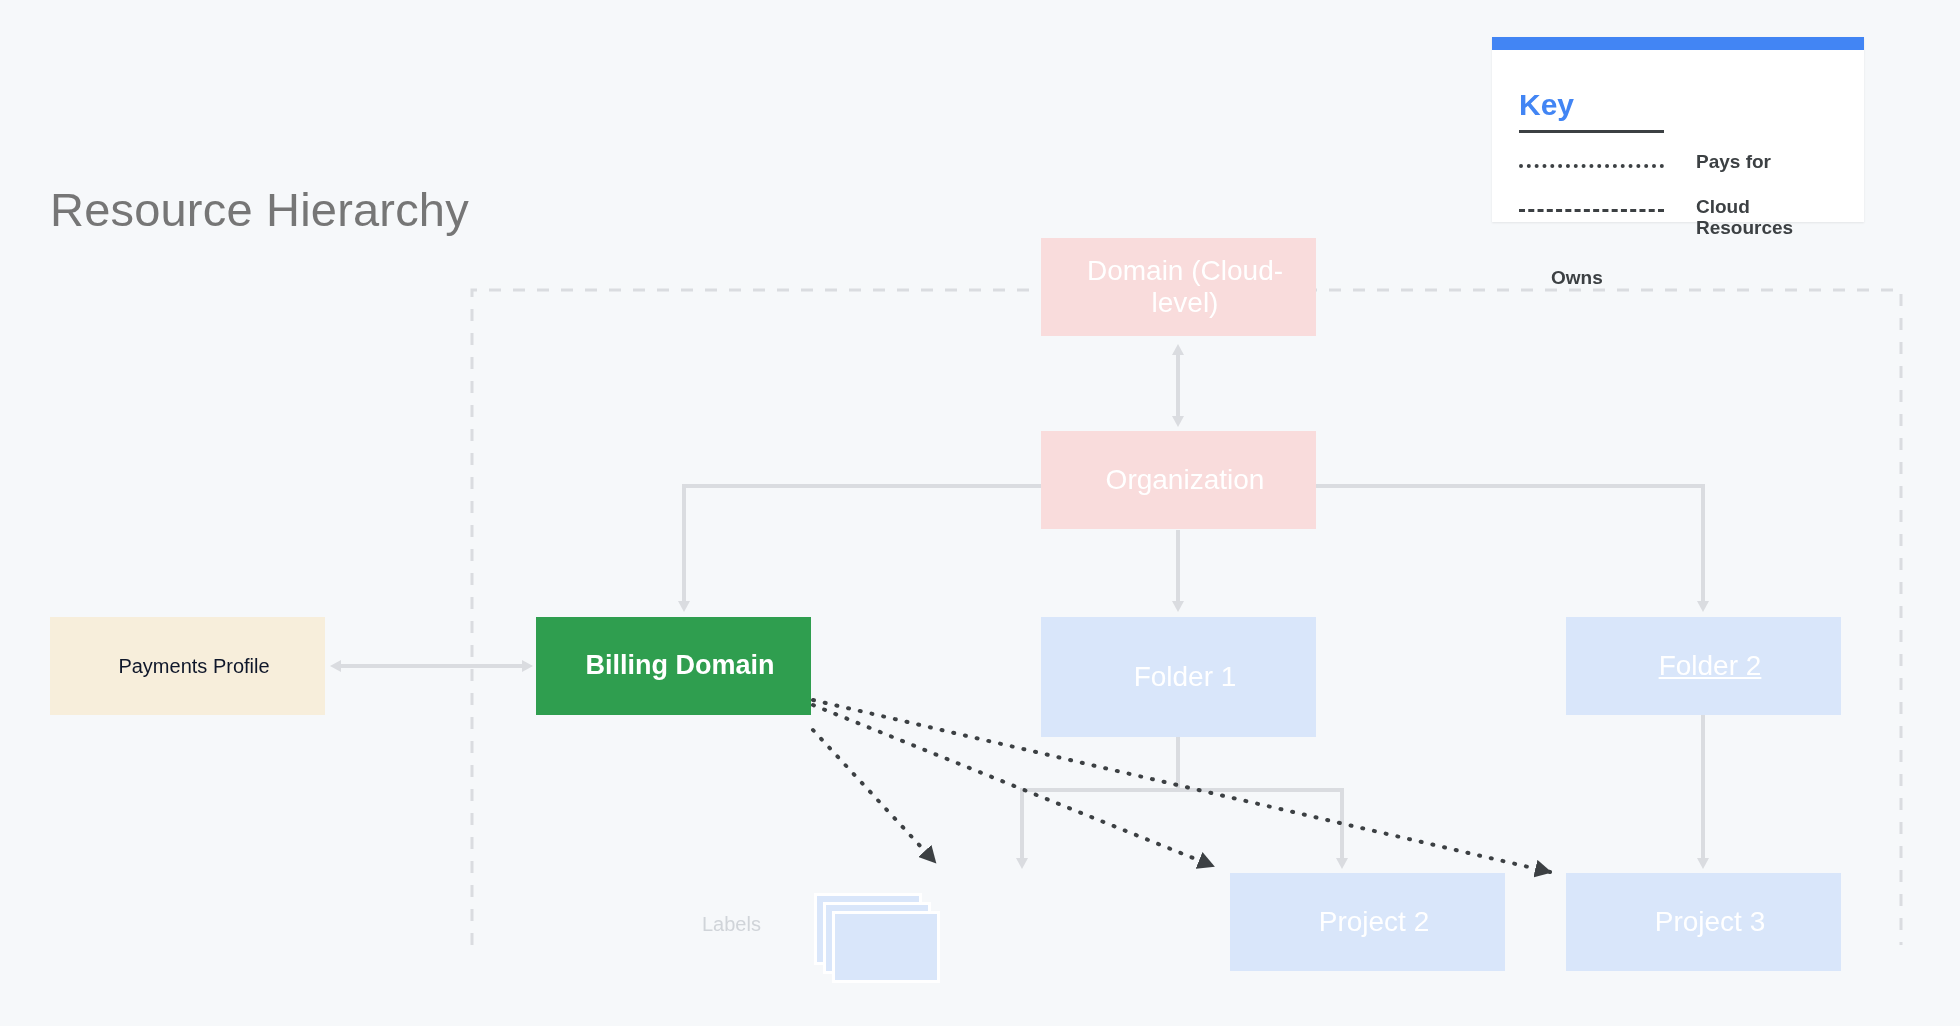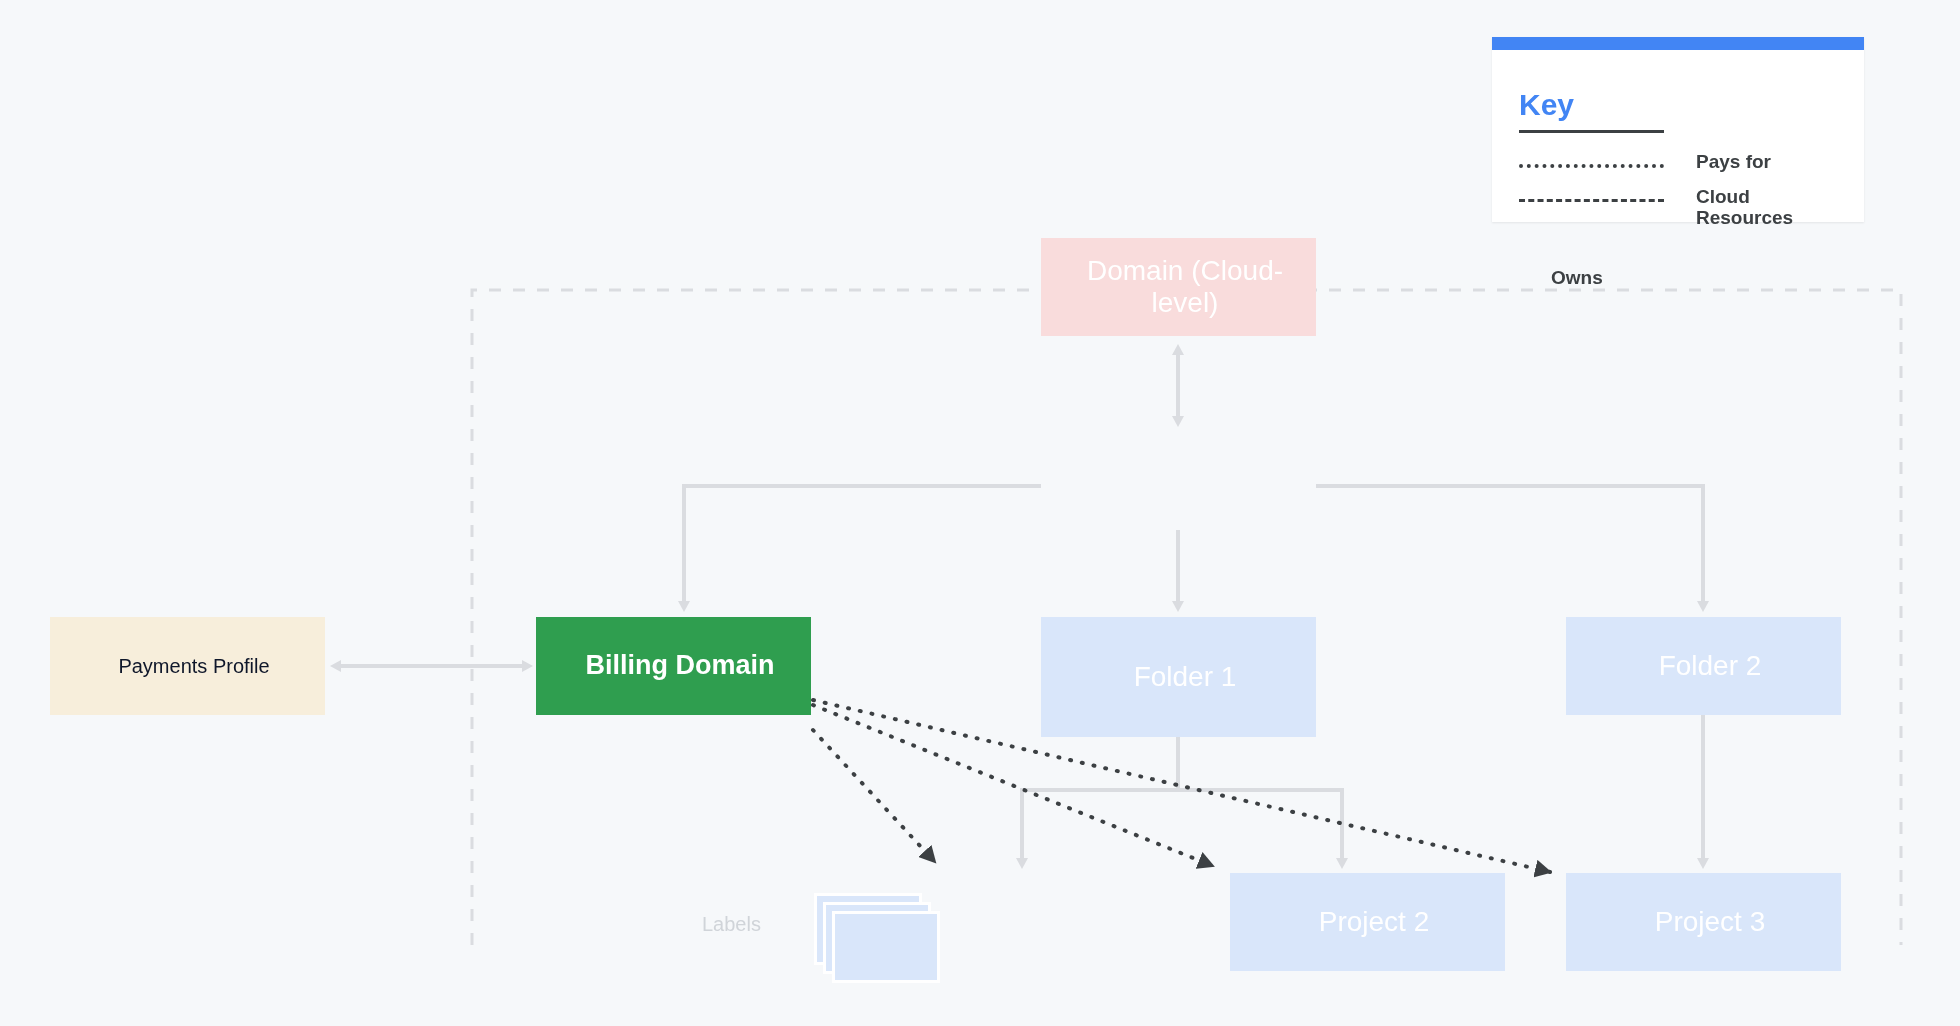--- a/index.html
+++ b/index.html
@@ -81,21 +81,21 @@
     color: #0f172a;
     font-size: 20px;
     font-weight: 400;
   }
   
   #node-domain      { left: 1041px; top: 238px; width: 275px; height: 98px; }
   #node-org         { left: 1041px; top: 431px; width: 275px; height: 98px; }
   #node-billing     { left: 536px;  top: 617px; width: 275px; height: 98px; }
   #node-payments    { left: 50px;   top: 617px; width: 275px; height: 98px; }
   #node-folder1     { left: 1041px; top: 617px; width: 275px; height: 120px; }
-  #node-folder2     { left: 1566px; top: 617px; width: 275px; height: 98px; }
+  #node-folder2     { left: 1566px; top: 617px; width: 275px; height: 98px; text-decoration: underline; }
   #node-project1    { left: 896px;  top: 873px; width: 311px; height: 108px; }
   #node-project2    { left: 1230px; top: 873px; width: 275px; height: 98px; }
   #node-project3    { left: 1566px; top: 873px; width: 275px; height: 98px; }
 
   
   .labels-text {
     position: absolute;
     left: 702px;
     top: 913px;
     font-size: 20px;
@@ -153,21 +153,21 @@
     top: 0;
     width: 100%;
   }
   .key-row {
     position: absolute;
     display: flex;
     align-items: flex-start;
   }
   .key-row.r0 { left: 27px; top: 68px; flex-direction: column; }
   .key-row.r1 { left: 27px; top: 102px; }
-  .key-row.r2 { left: 27px; top: 137px; }
+  .key-row.r2 { left: 27px; top: 147px; }
 
   .key-sample {
     width: 145px;
     height: 16px;
     position: relative;
     flex: 0 0 145px;
     margin-top: 5px;
   }
   .key-sample i {
     position: absolute;
@@ -245,25 +245,29 @@
       <line x1="813" y1="730" x2="935" y2="862" stroke="#3c4043" stroke-width="4" stroke-dasharray="1 11" stroke-linecap="round" marker-end="url(#arr-dark)"></line>
     </g>
     <g>
       <line x1="813" y1="705" x2="1213" y2="866" stroke="#3c4043" stroke-width="4" stroke-dasharray="1 11" stroke-linecap="round" marker-end="url(#arr-dark)"></line>
     </g>
     <g>
       <line x1="813" y1="700" x2="1550" y2="872" stroke="#3c4043" stroke-width="4" stroke-dasharray="1 11" stroke-linecap="round" marker-end="url(#arr-dark)"></line>
     </g>
   </svg>
 
+  <div class="page-title">Resource Hierarchy</div>
 
   <div class="node node-pink" id="node-domain">
     <span class="node-label">Domain (Cloud-level)</span>
   </div>
 
+  <div class="node node-pink" id="node-org">
+    <span class="node-label">Organization</span>
+  </div>
 
   <div class="node node-cream" id="node-payments">
     <span class="node-label">Payments Profile</span>
   </div>
 
   <div class="node node-green" id="node-billing">
     <span class="node-label">Billing Domain</span>
   </div>
 
   <div class="node node-blue" id="node-folder1">

